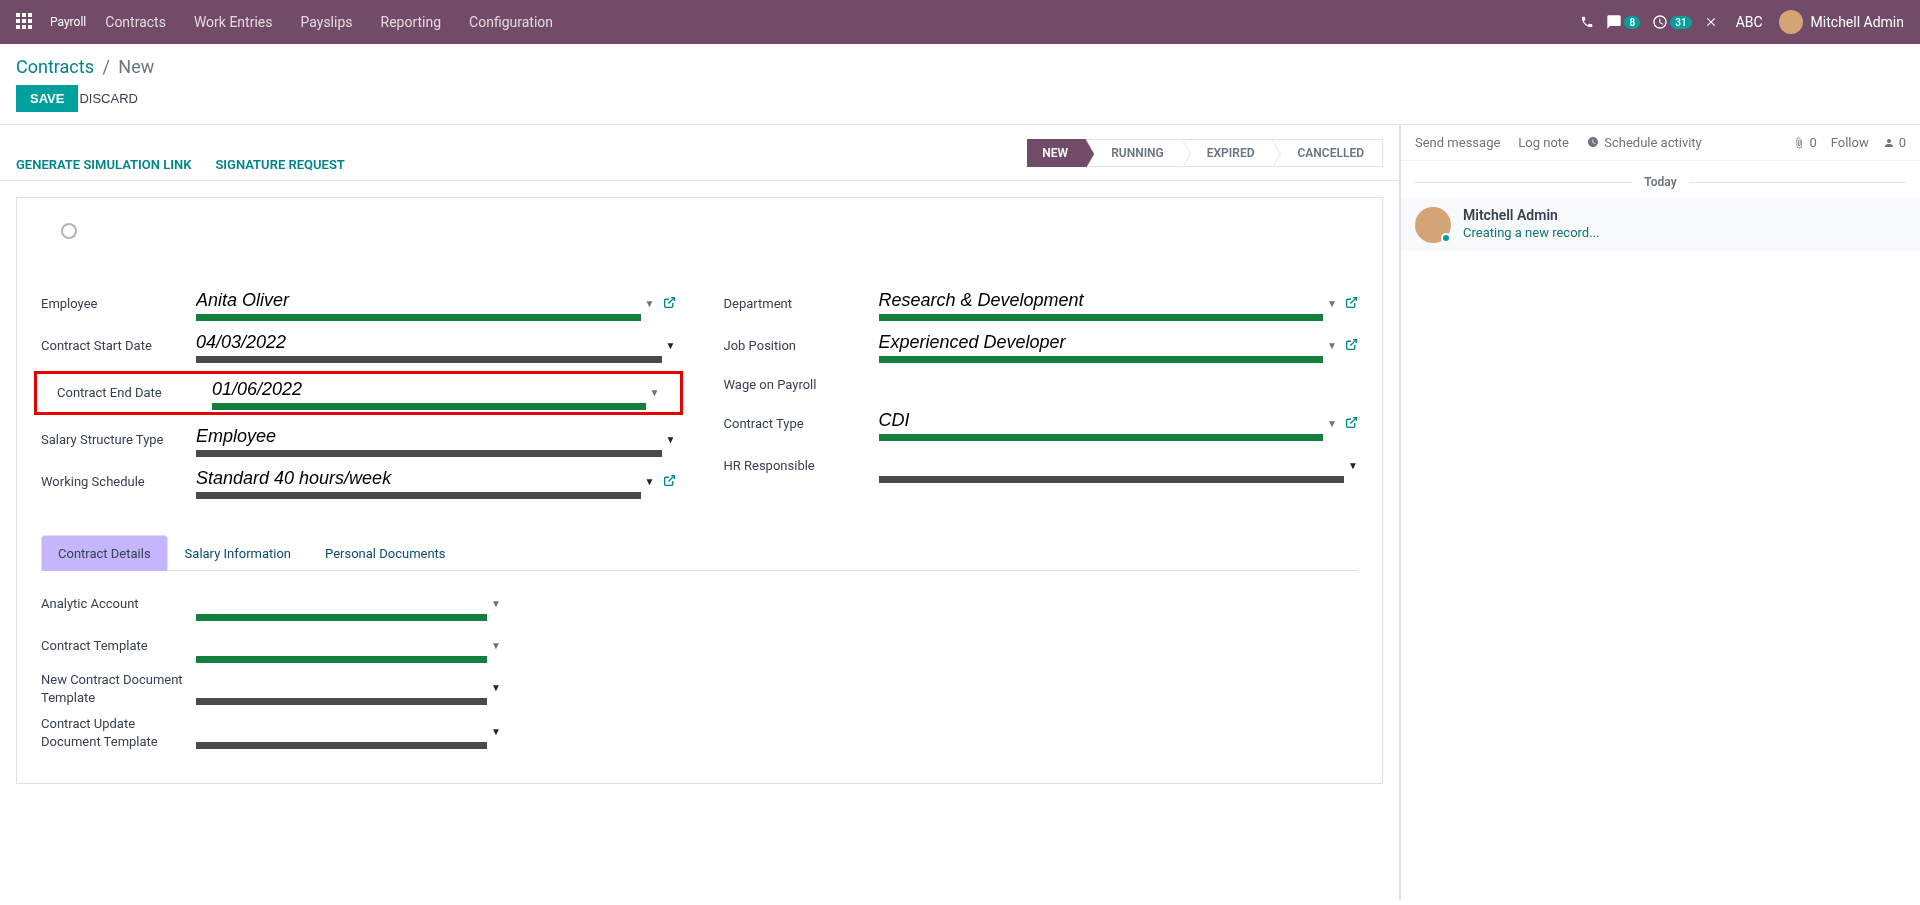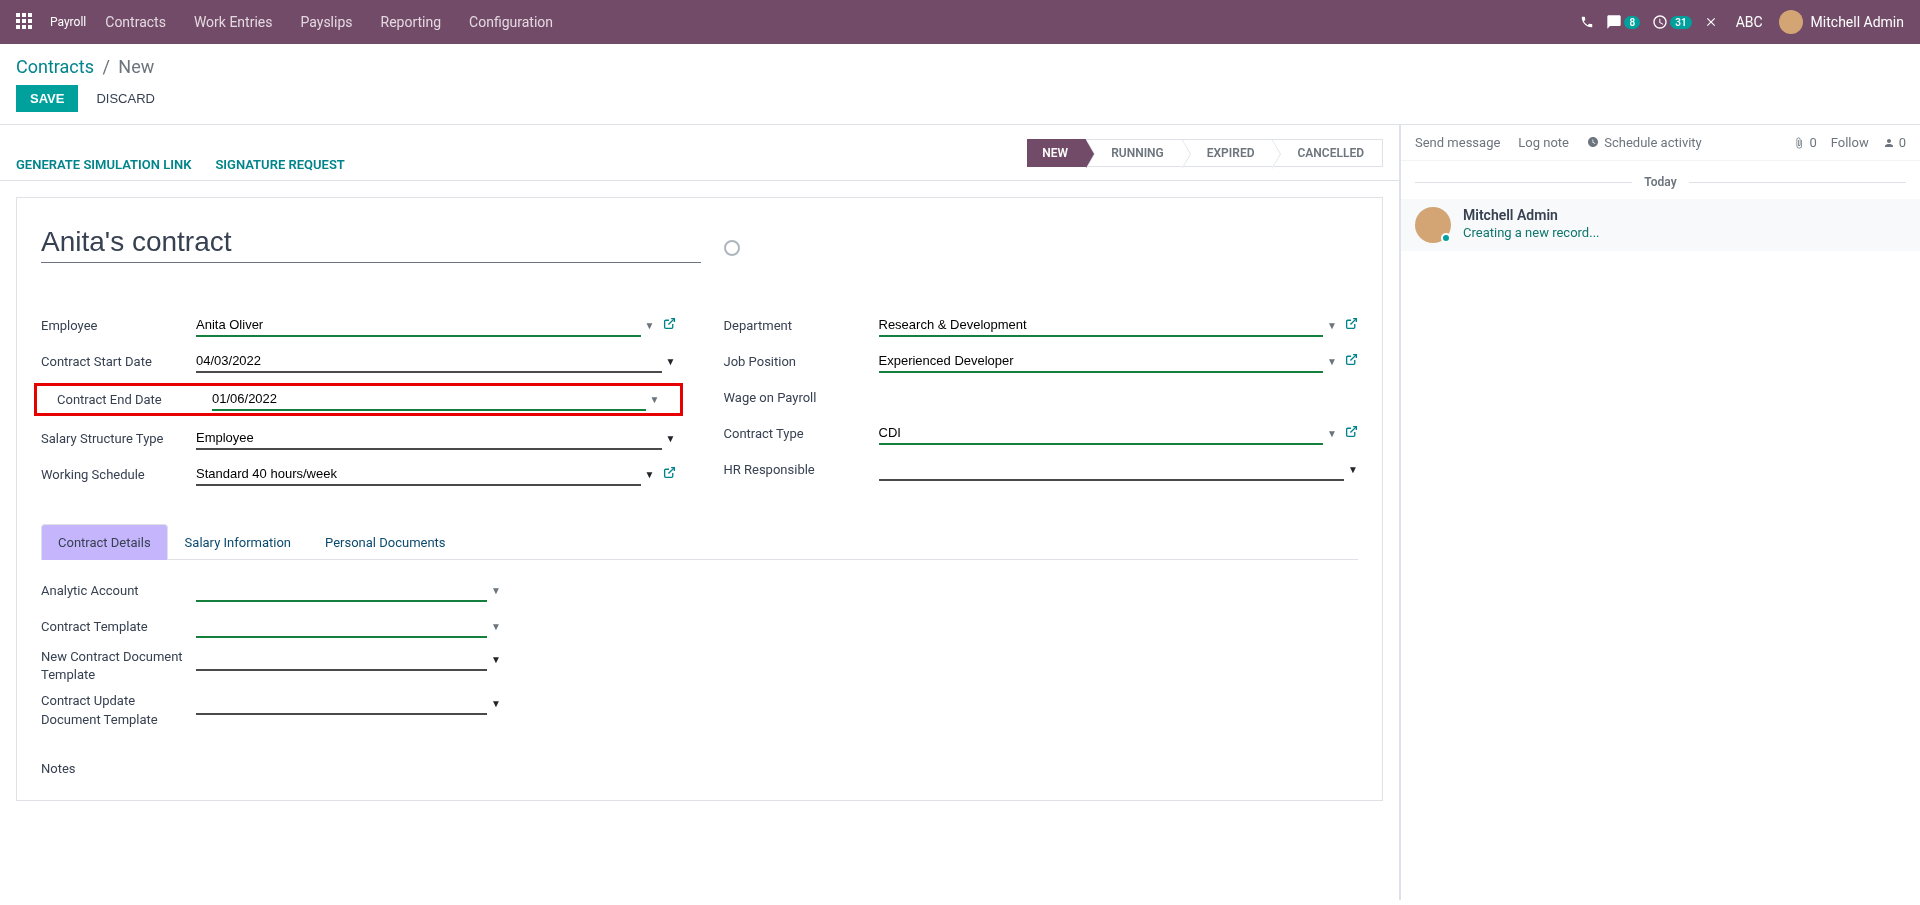--- a/index.html
+++ b/index.html
@@ -19,21 +19,21 @@
 
 
 .breadcrumb-row { padding: 12px 16px 4px; font-size: 18px; }
 .breadcrumb-row .bc-link { color: #00848b; cursor: pointer; }
 .breadcrumb-row .bc-sep { color: #6c757d; margin: 0 4px; }
 .breadcrumb-row .bc-current { color: #6c757d; }
 
 
 .actions-row { padding: 4px 16px 12px; display: flex; align-items: center; gap: 1px; }
 .btn-save { background: #00a09d; color: #fff; border: none; padding: 6px 14px; font-weight: 600; font-size: 13px; cursor: pointer; }
-.btn-discard { background: none; border: none; color: #374151; font-size: 13px; cursor: pointer; margin-left: 17px; }
+.btn-discard { background: none; border: none; color: #374151; font-size: 13px; cursor: pointer; }
 
 .divider { border-top: 1px solid #dee2e6; }
 
 
 .main-wrapper { display: flex; height: calc(100vh - 130px); }
 .left-col { flex: 1; overflow-y: auto; border-right: 1px solid #dee2e6; }
 .right-col { width: 520px; border-left: 1px solid #dee2e6; display: flex; flex-direction: column; }
 
 
 .status-row { display: flex; align-items: center; padding: 8px 16px; border-bottom: 1px solid #dee2e6; }
@@ -52,21 +52,21 @@
 .sheet { background: #fff; border: 1px solid #dee2e6; margin: 16px; padding: 24px; }
 .title-input { font-size: 28px; border: none; border-bottom: 1px solid #6b7280; width: 660px; padding: 4px 0; outline: none; color: #374151; }
 .radio-placeholder { width: 16px; height: 16px; border: 2px solid #adb5bd; border-radius: 50%; display: inline-block; margin-left: 20px; vertical-align: middle; }
 
 .form-grid { display: flex; margin-top: 48px; gap: 48px; }
 .form-col { flex: 1; }
 .form-row { display: flex; align-items: center; margin-bottom: 8px; min-height: 28px; }
 .form-row.highlighted { border: 3px solid #e60000; padding: 2px 20px; margin-left: -7px; margin-right: -7px; }
 .form-label { width: 155px; font-size: 13px; color: #374151; flex-shrink: 0; }
 .form-field { flex: 1; display: flex; align-items: center; position: relative; }
-.field-input { flex: 1; border: none; border-bottom: 2px solid #15803d; padding: 3px 0; font-size: 13px; outline: none; background: transparent; }
+.field-input { flex: 1; border: none; border-bottom: 7px solid #15803d; padding: 3px 0; font-size: 18px; outline: none; background: transparent; font-style: italic; }
 .field-input.strong-line { border-bottom-color: #4a4a4a; }
 .caret { margin-left: 4px; color: #6c757d; font-size: 10px; cursor: pointer; }
 .caret.dark { color: #212529; }
 .ext-link { margin-left: 8px; color: #00848b; cursor: pointer; }
 .wage-suffix { margin-left: 8px; color: #6c757d; font-size: 13px; }
 
 
 .tabs { display: flex; border-bottom: 1px solid #dee2e6; margin-top: 28px; }
 .tab { padding: 10px 16px; font-size: 13px; color: #0c4a6e; cursor: pointer; border: 1px solid transparent; border-bottom: none; margin-bottom: -1px; }
 .tab.active { color: #374151; border-color: #dee2e6; background: #c4b5fd; border-radius: 4px 4px 0 0; }
@@ -166,21 +166,20 @@
       <div class="statusbar">
         <div class="status-step active first">NEW</div>
         <div class="status-step">RUNNING</div>
         <div class="status-step">EXPIRED</div>
         <div class="status-step">CANCELLED</div>
       </div>
     </div>
 
     <div class="sheet">
       <div>
-        <input class="title-input" value="Anita's contract" style="">
         <span class="radio-placeholder"></span>
       </div>
 
       <div class="form-grid">
 
         <div class="form-col">
           <div class="form-row">
             <div class="form-label">Employee</div>
             <div class="form-field">
               <input class="field-input" value="Anita Oliver" style="">
@@ -307,21 +306,20 @@
             </div>
           </div>
           <div class="form-row" style="align-items:flex-start;">
             <div class="form-label" style="line-height:1.4;">Contract Update Document Template</div>
             <div class="form-field">
               <input class="field-input strong-line" style="">
               <span class="caret dark">▼</span>
             </div>
           </div>
         </div>
-        <div class="notes-label">Notes</div>
       </div>
     </div>
   </div>
 
   <div class="right-col">
     <div class="chatter-header">
       <span class="ch-btn">Send message</span>
       <span class="ch-btn">Log note</span>
       <span class="ch-btn">
         <svg width="12" height="12" viewBox="0 0 24 24" fill="#6c757d" style="vertical-align:-1px;margin-right:2px;">

